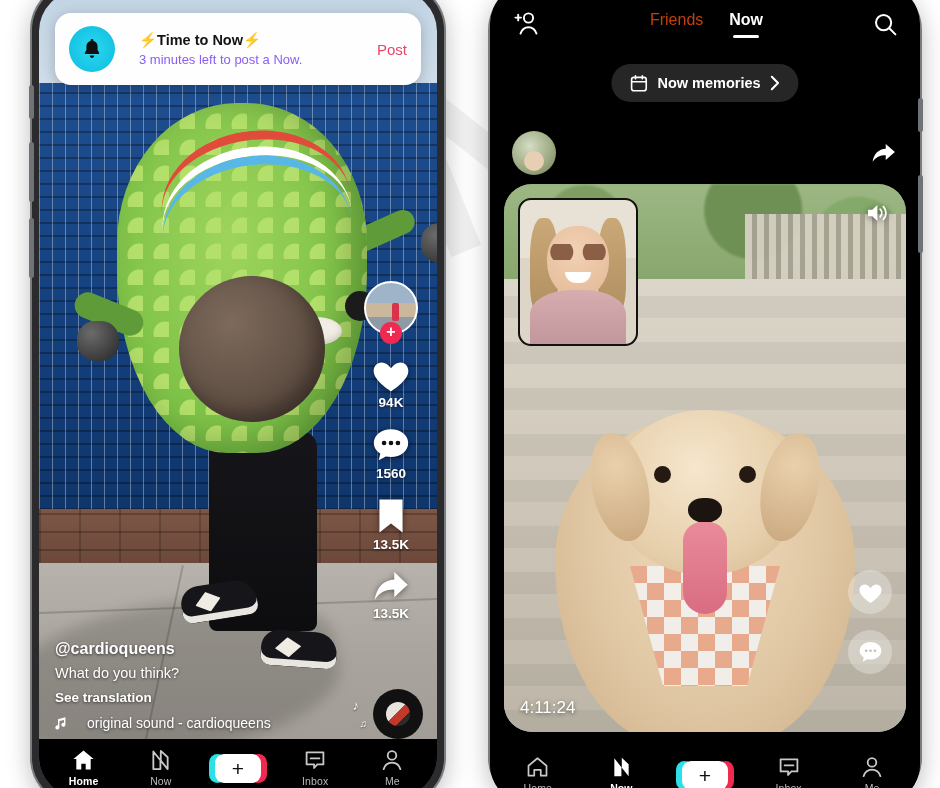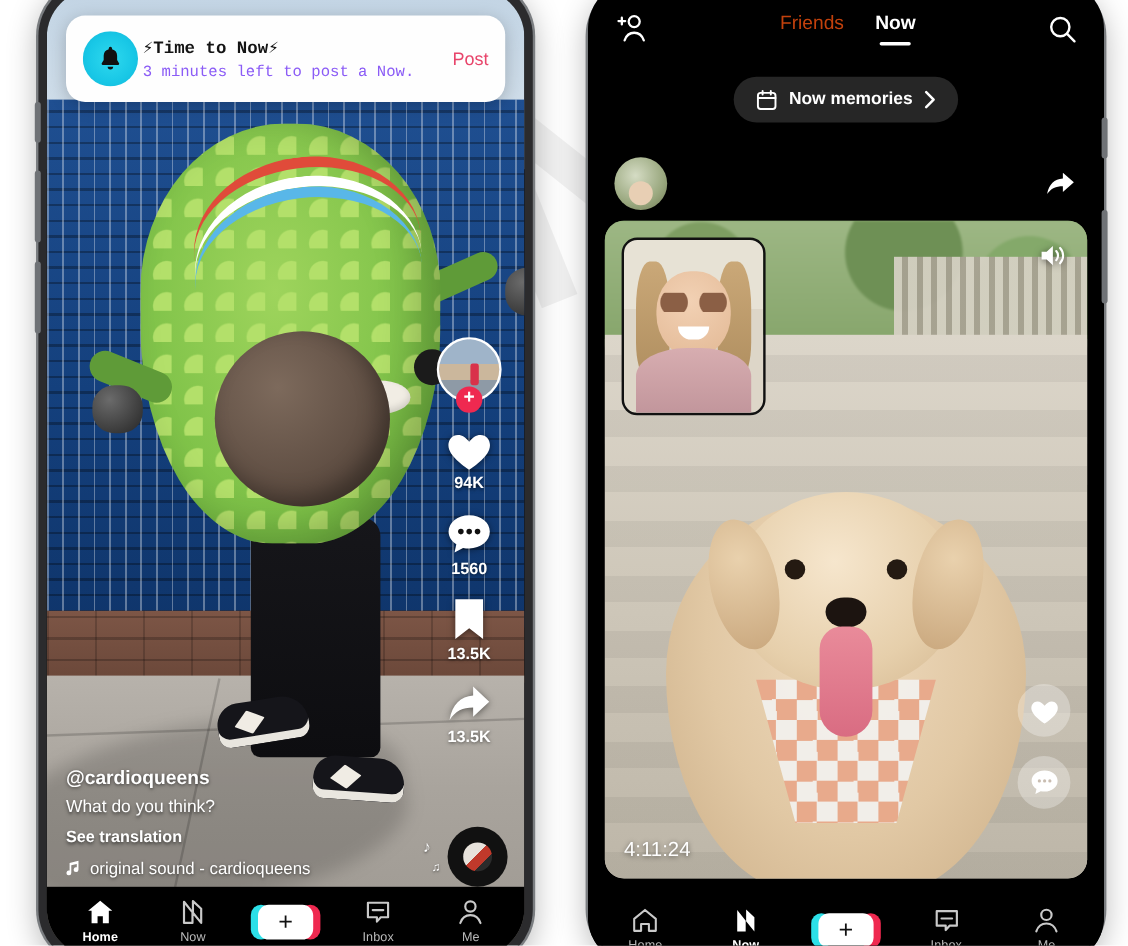--- a/index.html
+++ b/index.html
@@ -148,21 +148,21 @@
     display:flex; align-items:center; padding:0 14px; z-index:9;
     box-shadow:0 3px 14px rgba(0,0,0,.22);
   }
   .notif-avatar {
     width:46px; height:46px; border-radius:50%; flex:0 0 auto;
     background:
       linear-gradient(135deg, rgba(255,255,255,.35) 0 6px, rgba(255,255,255,0) 6px 12px) ,
       radial-gradient(circle at 50% 50%, #2fd9ee, #18c7e6 60%, #12b6d8);
     display:flex; align-items:center; justify-content:center;
   }
-  .notif-text { flex:1 1 auto; padding-left:4px; min-width:0;font-family:Liberation Mono, monospace; }
+  .notif-text { flex:1 1 auto; padding-left:24px; min-width:0; }
   .notif-title { font-size:14.5px; font-weight:700; color:#141414; white-space:nowrap; }
   .notif-sub { font-size:13px; color:#8b5cf6; margin-top:3px; white-space:nowrap; }
   .notif-post { font-size:15px; color:#e8456b; flex:0 0 auto; padding-left:8px;text-align:center; }
 
   
   .rail { position:absolute; right:8px; top:290px; width:76px; z-index:8;
     display:flex; flex-direction:column; align-items:center; }
   .rail-profile { position:relative; width:54px; height:54px; margin-bottom:22px; }
   .rail-profile .pimg {
     width:54px; height:54px; border-radius:50%; border:2px solid #fff; overflow:hidden;
@@ -181,21 +181,21 @@
   .rail-item { display:flex; flex-direction:column; align-items:center; margin-bottom:16px; }
   .rail-count { color:#fff; font-size:13.5px; font-weight:700; margin-top:2px;
     text-shadow:0 1px 3px rgba(0,0,0,.55); }
 
   
   .caption { position:absolute; left:16px; bottom:66px; right:84px; z-index:8; color:#fff;
     text-shadow:0 1px 3px rgba(0,0,0,.6); }
   .cap-user { font-size:16px; font-weight:700; }
   .cap-text { font-size:14.5px; margin-top:7px; }
   .cap-trans { font-size:13.5px; font-weight:700; margin-top:9px; }
-  .cap-music { font-size:14px; margin-top:10px; display:flex; align-items:center; gap:7px; }
+  .cap-music { font-size:14px; margin-top:10px; display:flex; align-items:center; gap:19px; }
 
   .disc {
     position:absolute; right:14px; bottom:58px; width:50px; height:50px; border-radius:50%;
     background:radial-gradient(circle at 50% 50%, #2a2a2a 0 32%, #111 33% 100%);
     z-index:8; overflow:hidden;
   }
   .disc-art {
     position:absolute; left:13px; top:13px; width:24px; height:24px; border-radius:50%;
     background:linear-gradient(135deg,#e8e3dc 0 45%, #c0392b 45% 70%, #2b2b2b 70% 100%);
   }
@@ -257,21 +257,21 @@
   .friend-avatar:after {
     content:""; position:absolute; left:12px; top:20px; width:20px; height:20px;
     border-radius:50%; background:#e8cfb4;
   }
   .friend-meta { padding-left:12px; flex:1 1 auto; }
   .friend-name { color:#fff; font-size:15px; font-weight:700; }
   .friend-status { color:#9b9b9b; font-size:14px; margin-top:2px; }
 
   .now-card {
     position:absolute; left:14px; right:14px; top:200px; bottom:72px;
-    border-radius:16px; overflow:hidden; z-index:5;
+    border-radius:28px; overflow:hidden; z-index:5;
     background:linear-gradient(#8fae74 0 18%, #d9d2c6 18% 34%, #c8c2b6 34% 100%);
   }
   .nc-trees {
     position:absolute; left:0; top:0; right:0; height:105px;
     background:
       radial-gradient(circle at 20% 40%, #7e9e62 0 40px, rgba(0,0,0,0) 42px),
       radial-gradient(circle at 62% 25%, #6e9055 0 48px, rgba(0,0,0,0) 50px),
       radial-gradient(circle at 88% 55%, #84a96a 0 44px, rgba(0,0,0,0) 46px),
       linear-gradient(#9db784,#86a56b);
     filter:blur(1px);

